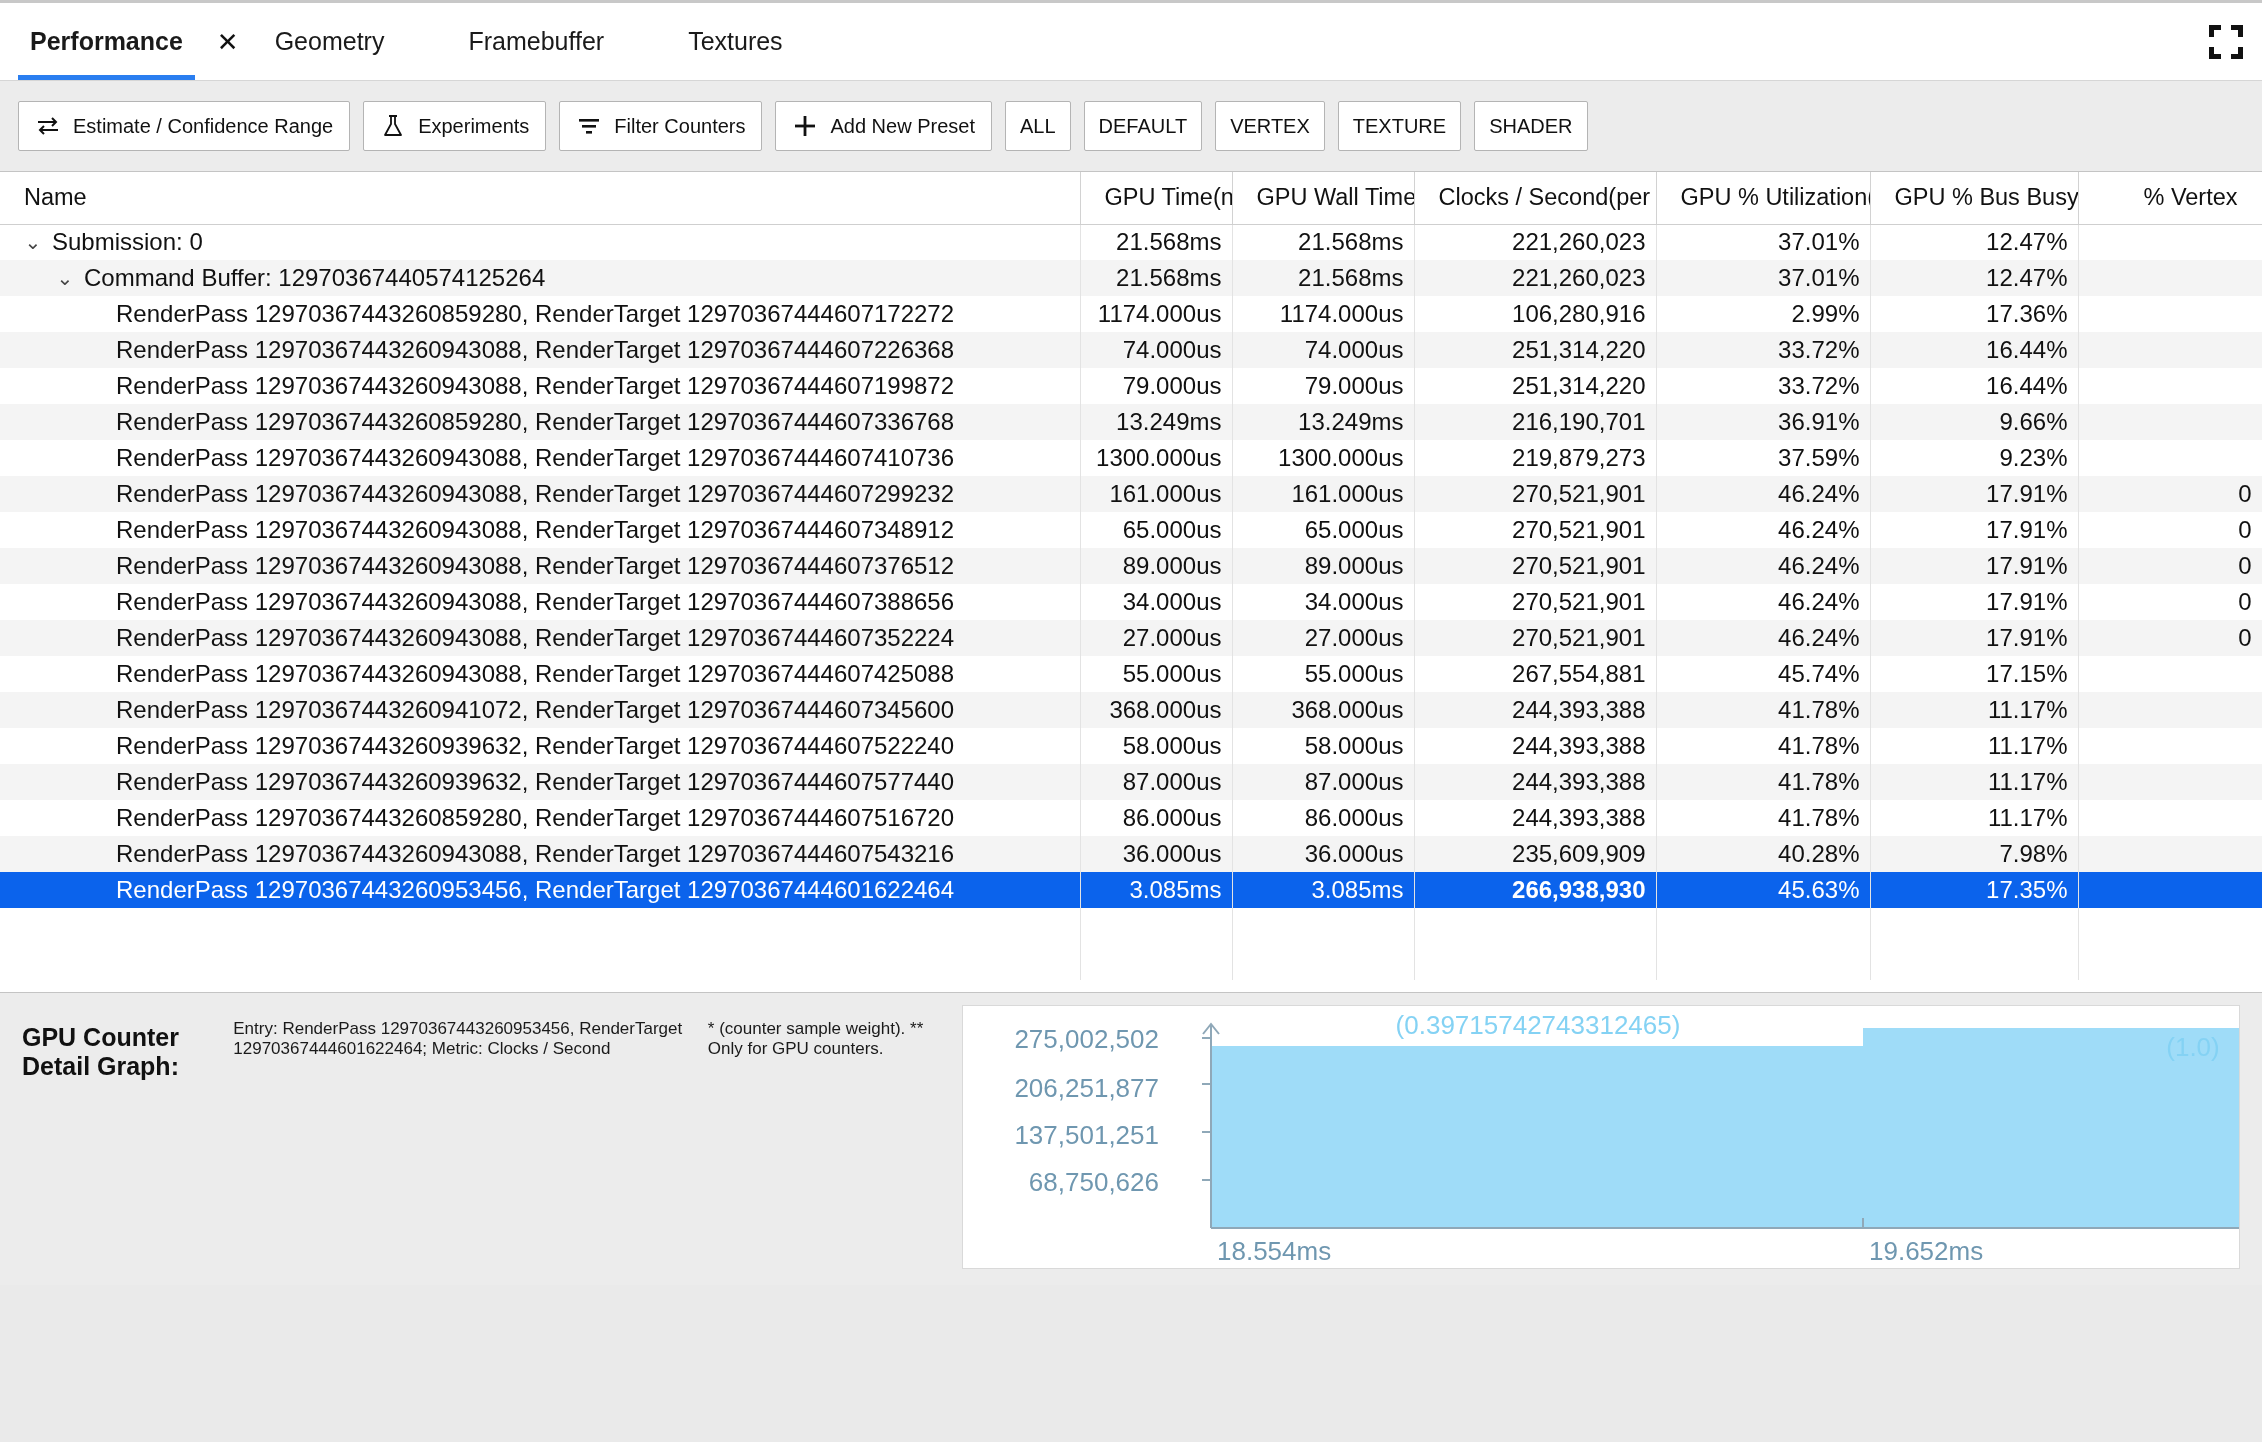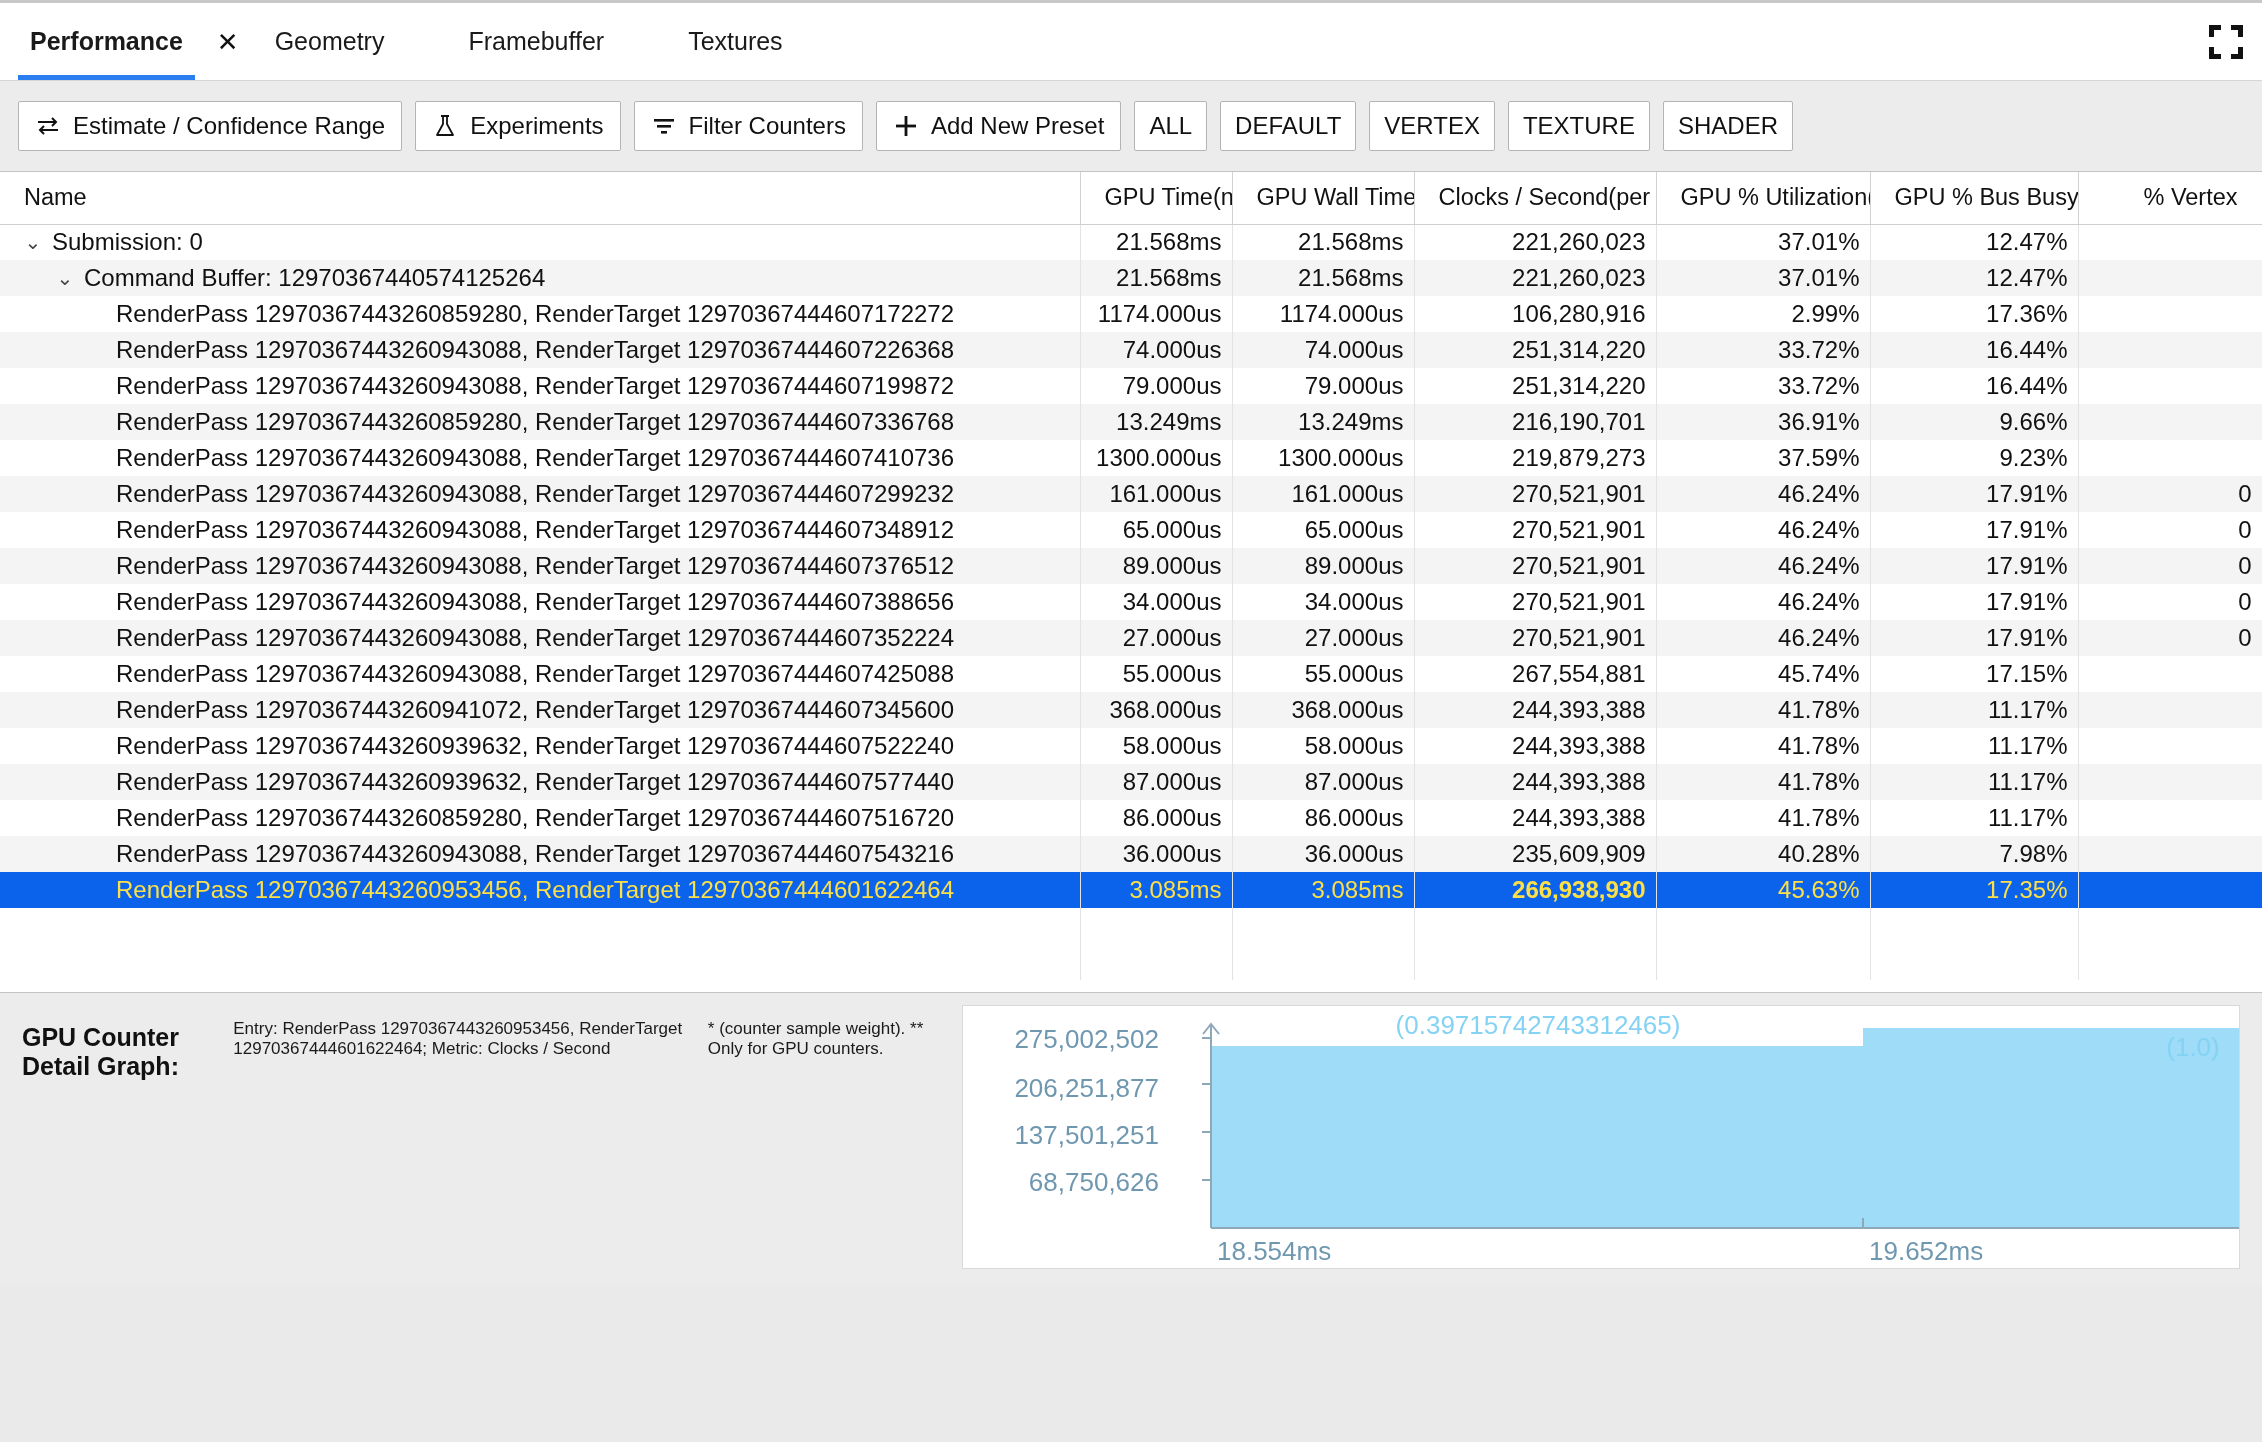--- a/index.html
+++ b/index.html
@@ -80,21 +80,21 @@
   }
   .tbtn {
     display: inline-flex;
     align-items: center;
     gap: 12px;
     height: 50px;
     padding: 0 16px;
     background: #ffffff;
     border: 1px solid #b4b4b4;
     border-radius: 2px;
-    font-size: 24px;
+    font-size: 20px;
     color: #111;
     cursor: pointer;
     white-space: nowrap;
   }
   .tbtn.plain { padding: 0 14px; }
   .tbtn .ico { display:inline-flex; align-items:center; justify-content:center; width: 26px; height: 26px; }
   .tbtn .ico svg { display:block; }
 
   
   .tablewrap {
@@ -129,21 +129,21 @@
     height: 36px;
     padding: 0 10px;
     border-right: 1px solid #e3e3e3;
     color: #111;
     white-space: nowrap;
     overflow: hidden;
     font-size: 24px;
   }
   table.grid td.num { text-align: right; }
   tr.alt td { background: #f4f4f4; }
-  tr.sel td { background: #0b63ec; color: #fde047; }
+  tr.sel td { background: #0b63ec; color: #ffffff; }
   tr.sel td.bold { font-weight: bold; }
   tr.empty td { height: 36px; border-right: 1px solid #e3e3e3; }
 
   .name-cell { display: flex; align-items: center; }
   .chev {
     display: inline-block;
     width: 26px; text-align: center;
     color: #444; font-size: 20px;
     margin-right: 6px;
     cursor: pointer;

